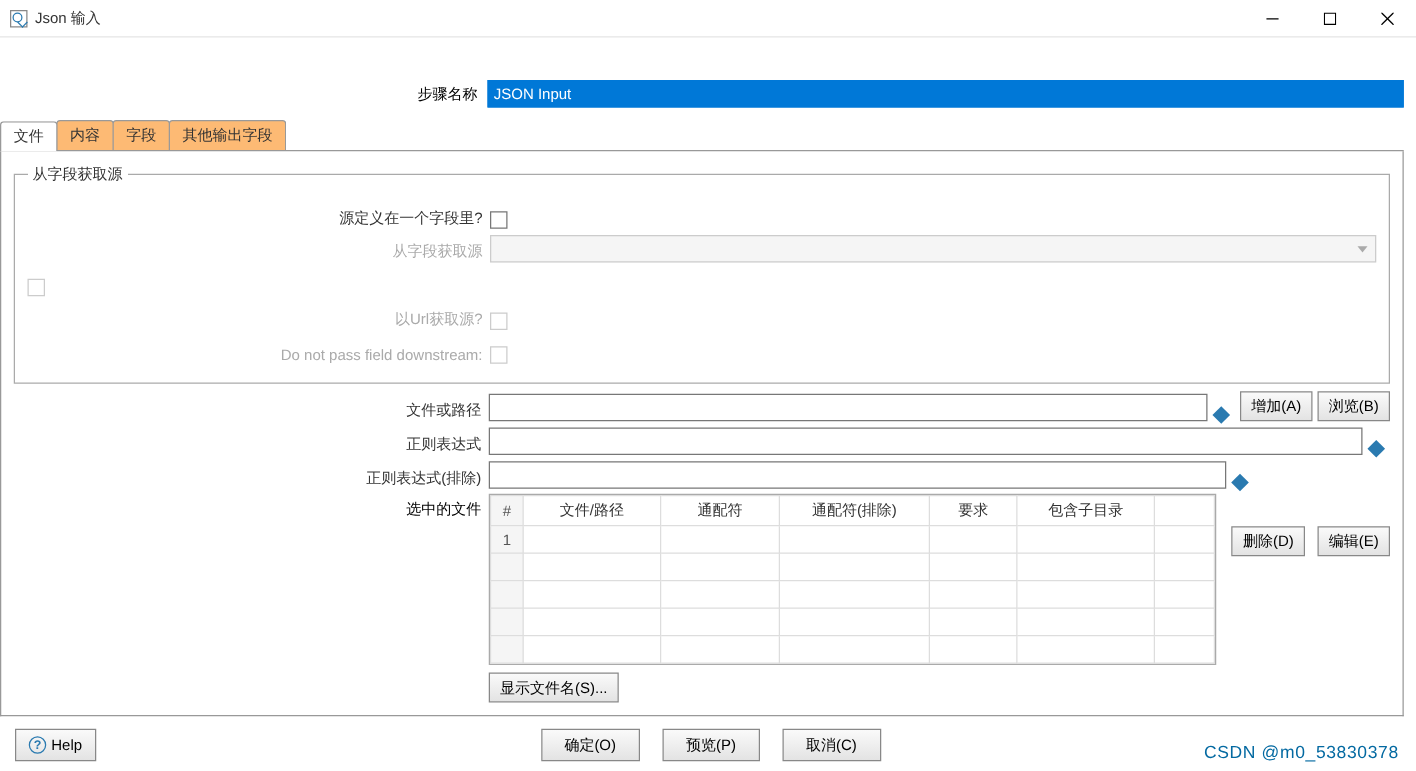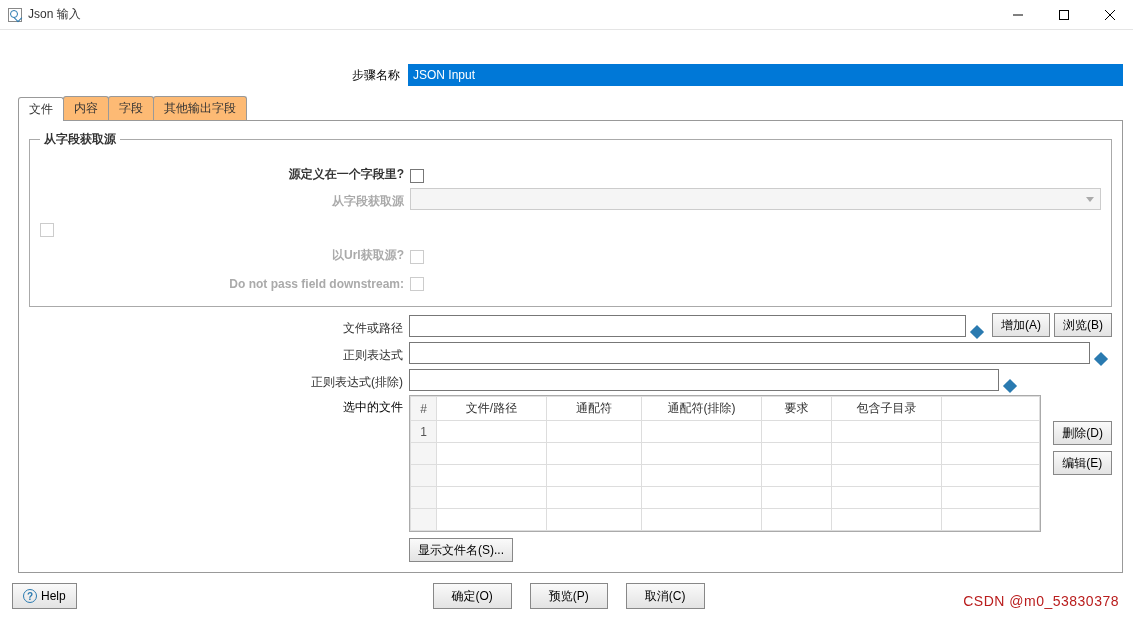--- a/index.html
+++ b/index.html
@@ -7,63 +7,63 @@
 
 .titlebar { height: 30px; display: flex; align-items: center; padding: 0 0 0 8px; border-bottom: 1px solid #e5e5e5; }
 .titlebar .icon-box { width: 14px; height: 14px; border: 1px solid #888; position: relative; margin-right: 6px; display:flex; align-items:center; justify-content:center; }
 .titlebar .icon-box::after{content:"";width:6px;height:6px;border:1px solid #2a7ab0;border-radius:50%;position:absolute;top:1px;left:1px;}
 .titlebar .icon-box::before{content:"";width:5px;height:5px;border-right:1px solid #2a7ab0;border-bottom:1px solid #2a7ab0;position:absolute;bottom:0;right:0;transform:rotate(45deg);}
 .title-text { color: #333; }
 .win-controls { margin-left: auto; display: flex; }
 .win-btn { width: 46px; height: 30px; display: flex; align-items: center; justify-content: center; color: #000; cursor: default; }
 .win-btn svg { width: 10px; height: 10px; }
 
-.main-area { padding: 6px 10px 0 18px; }
+.main-area { padding: 6px 10px 0 0; }
 
 .step-row { display: flex; align-items: center; margin: 28px 0 10px 0; }
 .step-row .lbl { width: 390px; text-align: right; padding-right: 8px; }
 .step-input { flex: 1; height: 22px; border: 1px solid #0078d7; padding: 0 4px; font-size: 12px; background: #0078d7; color: #fff; }
 .step-input::selection { background: #0078d7; color: #fff; }
 
 .tabs { display: flex; border-bottom: 1px solid #999; position: relative; align-items: flex-end; }
 .tab { padding: 3px 10px 3px 10px; border: 1px solid #999; border-bottom: none; margin-right: -1px; background: #fdba74; border-top-left-radius: 3px; border-top-right-radius: 3px; cursor: default; position: relative; color:#333;}
 .tab.active { background: #fff; z-index: 2; top: 1px; }
 .tab-body { border: 1px solid #999; border-top: none; padding: 10px 10px 10px 10px; }
 
-fieldset.group { border: 1px solid #aaa; padding: 8px 10px 12px 10px; margin-bottom: 6px; font-weight: bold; }
+fieldset.group { border: 1px solid #aaa; padding: 8px 10px 12px 10px; margin-bottom: 6px; }
 fieldset.group legend { padding: 0 4px; color: #333; }
 
 .form-row { display: flex; align-items: flex-end; margin: 3px 0; min-height: 24px; }
 .form-row .flabel { width: 370px; text-align: right; padding-right: 6px; color: #333; }
 .form-row.disabled .flabel { color: #aaa; }
 .chk { width: 14px; height: 14px; border: 1px solid #777; background: #fff; display: inline-block; }
 .form-row.disabled .chk { border-color: #ccc; }
 .txt { flex: 1; height: 22px; border: 1px solid #777; padding: 0 4px; font-size: 12px; }
 .combo { flex: 1; height: 22px; border: 1px solid #ccc; background: #f5f5f5; position: relative; }
 .combo::after { content: ""; position: absolute; right: 6px; top: 8px; border-left: 4px solid transparent; border-right: 4px solid transparent; border-top: 5px solid #aaa; }
 .diamond { width: 10px; height: 10px; background: #2a7ab0; transform: rotate(45deg); margin: 0 6px; flex-shrink: 0; }
 .rbtn { height: 24px; border: 1px solid #888; background: linear-gradient(#fafafa,#e3e3e3); padding: 0 8px; font-size: 12px; cursor: default; flex-shrink: 0; margin-left: 4px; display:flex;align-items:center;}
 
 .table-wrap { display: flex; align-items: flex-start; margin-top: 4px; }
 .table-label { width: 380px; text-align: right; padding-right: 6px; padding-top: 4px; }
 .grid { border: 1px solid #aaa; flex: 1; background: #fff; }
 .grid table { width: 100%; border-collapse: collapse; table-layout: fixed; }
 .grid th, .grid td { border: 1px solid #ddd; padding: 3px 6px; text-align: center; font-weight: normal; height: 22px; font-size:12px;}
 .grid th { background: #fff; color: #333; }
 .grid .numcol { width: 26px; background: #f5f5f5; text-align: center; color:#555;}
-.side-btns { display: flex; flex-direction: column; margin-left: 8px; gap: 6px; padding-top: 26px; }
+.side-btns { display: flex; flex-direction: row; margin-left: 8px; gap: 6px; padding-top: 26px; }
 
 .show-row { display:flex; margin-top:6px;}
 .show-row .flabel{ width: 380px; }
 .footer { position: absolute; bottom: 8px; left: 0; right: 0; display: flex; align-items: center; padding: 0 12px; }
 .help-btn { height: 26px; border: 1px solid #888; background: linear-gradient(#fafafa,#e3e3e3); padding: 0 10px; display: flex; align-items: center; gap: 4px; font-size: 12px; }
 .help-icon { width: 14px; height: 14px; border-radius: 50%; border: 1px solid #2a7ab0; color: #2a7ab0; display: flex; align-items: center; justify-content: center; font-size: 10px; font-weight: bold; }
 .footer-center { position: absolute; left: 0; right: 0; display: flex; justify-content: center; gap: 14px; pointer-events: none; }
 .footer-center .rbtn { pointer-events: auto; padding: 0 18px; height: 26px; }
-.watermark { position: absolute; right: 14px; bottom: 8px; color: #b91c1c; font-size: 14px; letter-spacing: 0.5px; pointer-events: none; }
+.watermark { position: absolute; right: 14px; bottom: 8px; color: #0369a1; font-size: 14px; letter-spacing: 0.5px; pointer-events: none; }
 </style>
 </head>
 <body>
 
 <div class="titlebar">
   <span class="icon-box"></span>
   <span class="title-text">Json 输入</span>
   <div class="win-controls">
     <div class="win-btn">
         <svg viewBox="0 0 10 10">

